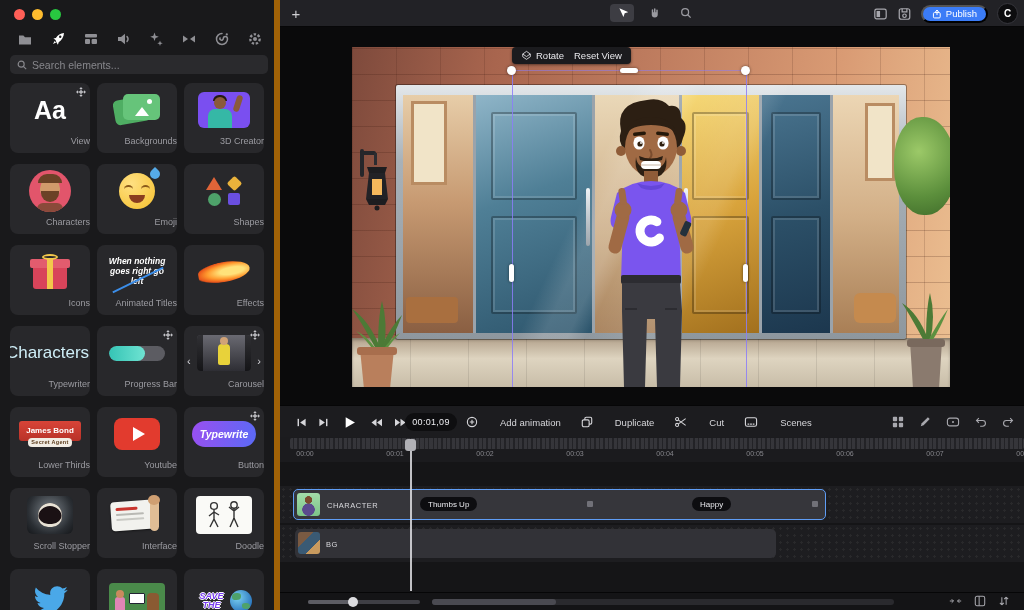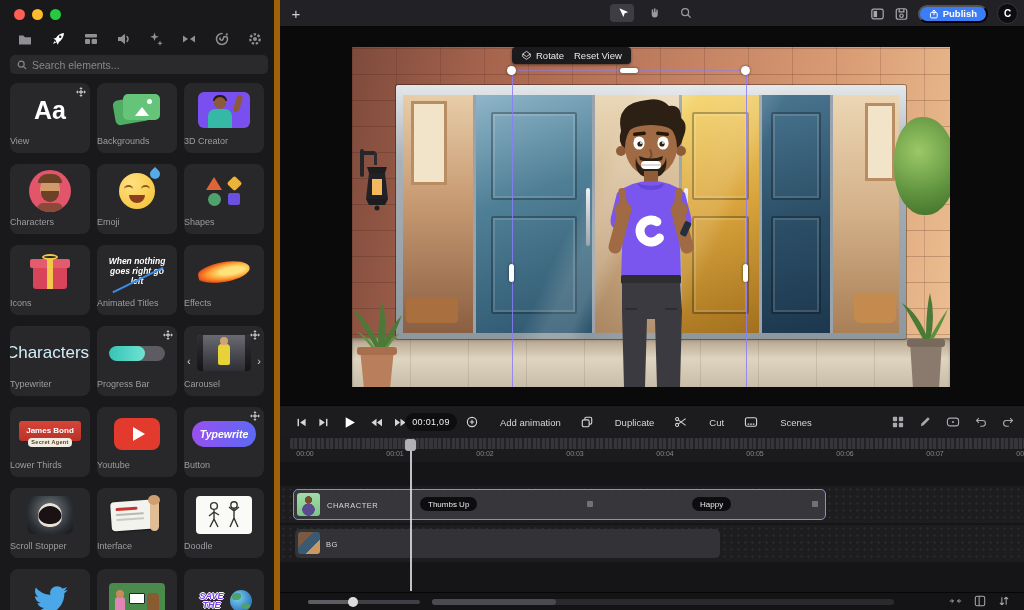--- a/index.html
+++ b/index.html
@@ -13,21 +13,21 @@
   .traffic{position:absolute;left:14px;top:9px;display:flex;gap:7px}
   .tl{width:11px;height:11px;border-radius:50%}
   .tl.r{background:#ff5f57}.tl.y{background:#febc2e}.tl.g{background:#28c840}
   .tabs{position:absolute;left:0;top:28px;width:280px;height:22px;display:flex;justify-content:space-between;padding:0 14px;align-items:center}
   .tabbtn{width:22px;height:20px;display:flex;align-items:center;justify-content:center;color:#8f8f94}
   .tabbtn.active{color:#fff}
   .searchbox{position:absolute;left:10px;top:55px;width:258px;height:19px;background:#2a2a2d;border-radius:5px;display:flex;align-items:center;padding:0 7px;gap:5px}
   .searchbox input{background:transparent;border:0;outline:0;color:#c9c9cd;font-size:10.5px;width:100%;font-family:"Liberation Sans",sans-serif}
   .searchbox input::placeholder{color:#87878c}
   .grid{position:absolute;left:10px;top:83px;width:260px;display:grid;grid-template-columns:repeat(3,80px);column-gap:7px;row-gap:11px;grid-auto-rows:70px}
-  .card{position:relative;background:#28282b;border-radius:8px;display:flex;flex-direction:column;align-items:flex-start;overflow:hidden}
+  .card{position:relative;background:#28282b;border-radius:8px;display:flex;flex-direction:column;align-items:flex-end;overflow:hidden}
   .art{flex:1;width:100%;display:flex;align-items:center;justify-content:center;position:relative}
   .clabel{font-size:9px;color:#9b9ba1;margin-bottom:7px;line-height:1;white-space:nowrap}
   .handle{position:absolute;top:4px;right:4px;color:#c2c2c7;z-index:2}
 
   
   .a-text{font-weight:700;font-size:25px;color:#fff;line-height:1}
   .a-bgs{position:relative;width:46px;height:32px}
   .a-bgs .b1{position:absolute;left:0;top:4px;width:36px;height:25px;background:#4fae63;border-radius:5px;transform:rotate(-10deg)}
   .a-bgs .b2{position:absolute;right:0;top:0;width:37px;height:26px;background:#66c47a;border-radius:5px;display:flex;align-items:flex-end;justify-content:center;padding-bottom:4px}
   .a-bgs .mt{width:0;height:0;border-left:7px solid transparent;border-right:7px solid transparent;border-bottom:9px solid #fff}
@@ -98,21 +98,21 @@
   .a-planet .er::after{content:"";position:absolute;right:2px;bottom:3px;width:8px;height:6px;background:#4ea26a;border-radius:40% 50% 40% 50%}
 
   
   .topbar{position:absolute;left:280px;top:0;width:744px;height:27px;background:#222226;border-bottom:1px solid #070708}
   .plusbtn{position:absolute;left:6px;top:3px;width:20px;height:20px;color:#cfcfd3;font-size:15px;display:flex;align-items:center;justify-content:center}
   .tools{position:absolute;left:330px;top:4px;display:flex;align-items:center;gap:8px}
   .toolbtn{width:24px;height:18px;border-radius:4px;display:flex;align-items:center;justify-content:center;color:#9a9aa0}
   .toolbtn.sel{background:#3d3d43;color:#fff}
   .tb-right{position:absolute;right:6px;top:3px;display:flex;align-items:center;gap:9px}
   .ibtn{color:#a8a8ae;display:flex;align-items:center;justify-content:center}
-  .publish{height:18px;padding:0 9px;border-radius:9px;background:#3b7cf7;color:#fff;font-size:9.5px;font-weight:700;display:flex;align-items:center;gap:4px}
+  .publish{height:18px;padding:0 9px;border-radius:9px;background:#3b7cf7;color:#fff;font-size:9.5px;font-weight:400;display:flex;align-items:center;gap:4px}
   .avatar{width:21px;height:21px;border-radius:50%;background:#0d0d0f;border:1px solid #36363c;color:#fff;font-weight:800;font-size:10px;display:flex;align-items:center;justify-content:center}
 
   
   .canvas{position:absolute;left:280px;top:27px;width:744px;height:378px;background:#0a0a0b;overflow:hidden}
   .frame{position:absolute;left:72px;top:20px;width:598px;height:340px;overflow:hidden;background:
     linear-gradient(100deg,#7e4a3c 0%,#a8654e 22%,#c07e60 48%,#d99b74 75%,#ecc092 100%)}
   .tiles{position:absolute;inset:0;background:
     repeating-linear-gradient(0deg,rgba(60,25,15,.22) 0 1px,rgba(0,0,0,0) 1px 26px),
     repeating-linear-gradient(90deg,rgba(60,25,15,.16) 0 1px,rgba(0,0,0,0) 1px 44px)}
   .floor{position:absolute;left:0;right:0;bottom:0;height:49px;background:linear-gradient(180deg,#b3a28c,#ded4c0 42%,#c8bda8);box-shadow:inset 0 2px 3px rgba(0,0,0,.25)}
@@ -164,21 +164,21 @@
   .ruler{position:absolute;left:280px;top:437px;width:744px;height:25px;background:#1b1b1e}
   .tickstrip{position:absolute;left:10px;right:0;top:1px;height:11px;background:
      repeating-linear-gradient(90deg,#3a3a3f 0 3px,#242428 3px 4.5px);border-radius:2px;opacity:.85}
   .rlabels{position:absolute;left:0;right:0;top:13px;height:12px}
   .rlabel{position:absolute;transform:translateX(-50%);font-size:7px;color:#85858b;white-space:nowrap}
   .tracks{position:absolute;left:280px;top:462px;width:744px;height:130px;background:#151517}
   .trow{position:absolute;left:0;right:0;height:37px;background-color:#1d1d20;background-image:radial-gradient(rgba(255,255,255,.05) 1px,rgba(0,0,0,0) 1.2px);background-size:7px 7px}
   .trow.r1{top:24px}.trow.r2{top:63px}
   .clip{position:absolute;border-radius:5px;z-index:2}
   .clip.character{left:13px;top:27px;width:533px;height:31px;background:#36363b;border:1.5px solid #5f9df5}
-  .clip.bg{left:15px;top:67px;width:425px;height:29px;background:#323237}
+  .clip.bg{left:15px;top:67px;width:481px;height:29px;background:#323237}
   .thumb{position:absolute;left:3px;top:3px;border-radius:3px}
   .thumb.ch{width:23px;height:23px;background:
      radial-gradient(circle at 50% 30%,#7a4a2e 0 3.5px,rgba(0,0,0,0) 4px),
      radial-gradient(circle at 50% 72%,#5a4a8e 0 6px,rgba(0,0,0,0) 6.5px),
      linear-gradient(#a2dCA9,#7dc489)}
   .thumb.bgt{width:22px;height:22px;background:linear-gradient(135deg,#7a5a42 0 35%,#3a5a74 35% 68%,#c89a5e 68%)}
   .trlabel{position:absolute;top:50%;transform:translateY(-50%);font-size:7.5px;letter-spacing:.5px;color:#d9d9dd}
   .clip.character .trlabel{left:33px}
   .clip.bg .trlabel{left:31px}
   .kf-pill{position:absolute;top:7px;height:14px;border-radius:7px;background:#0d0d10;color:#e8e8ec;font-size:8px;display:flex;align-items:center;padding:0 8px;white-space:nowrap}

